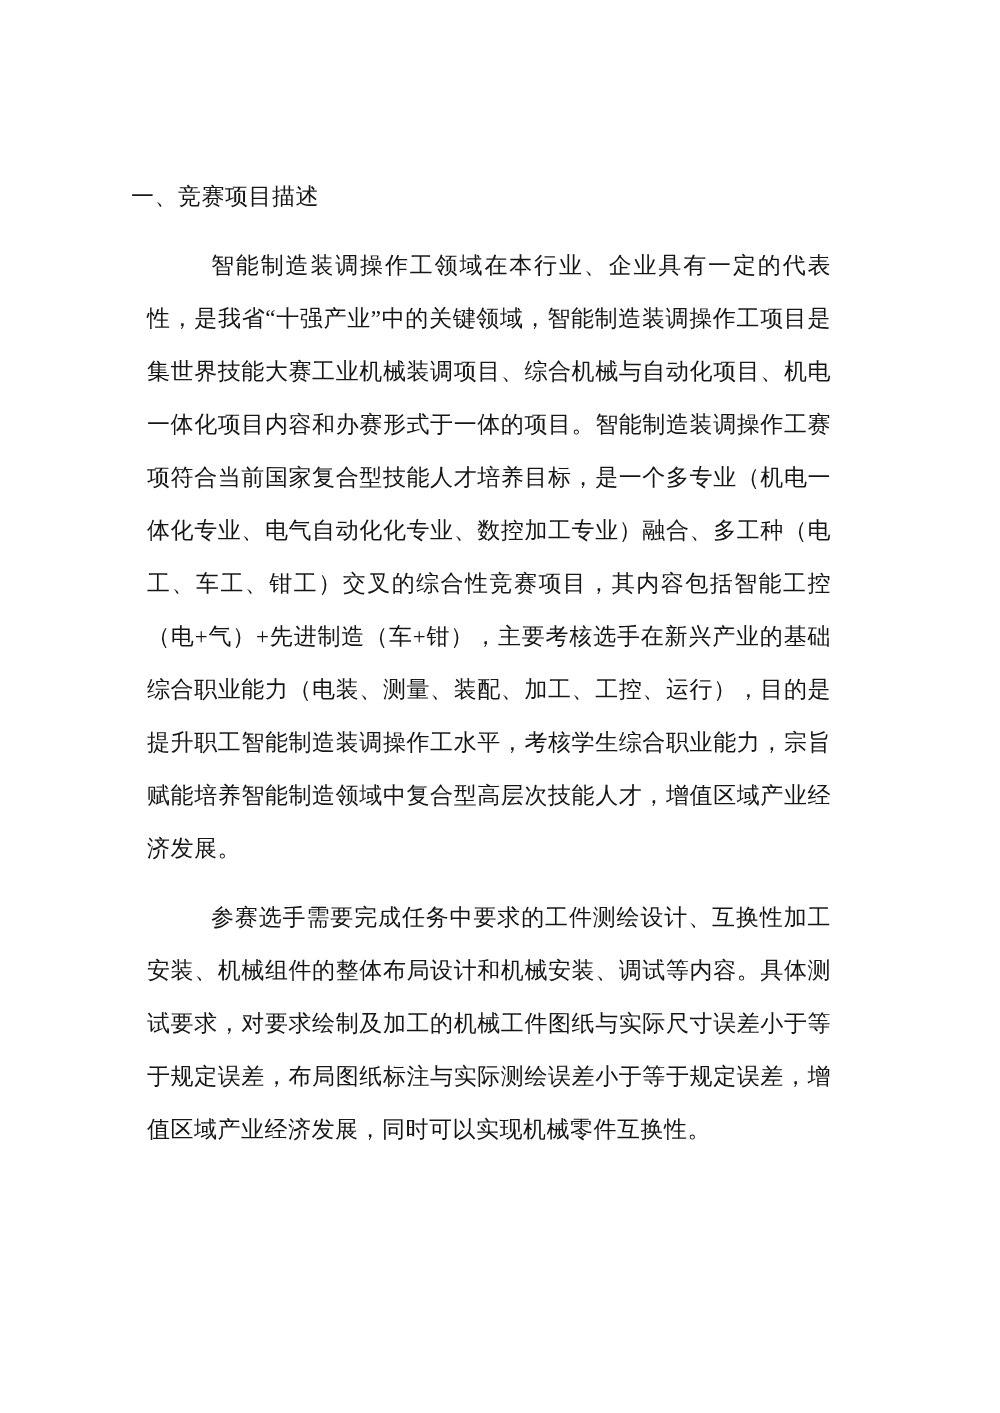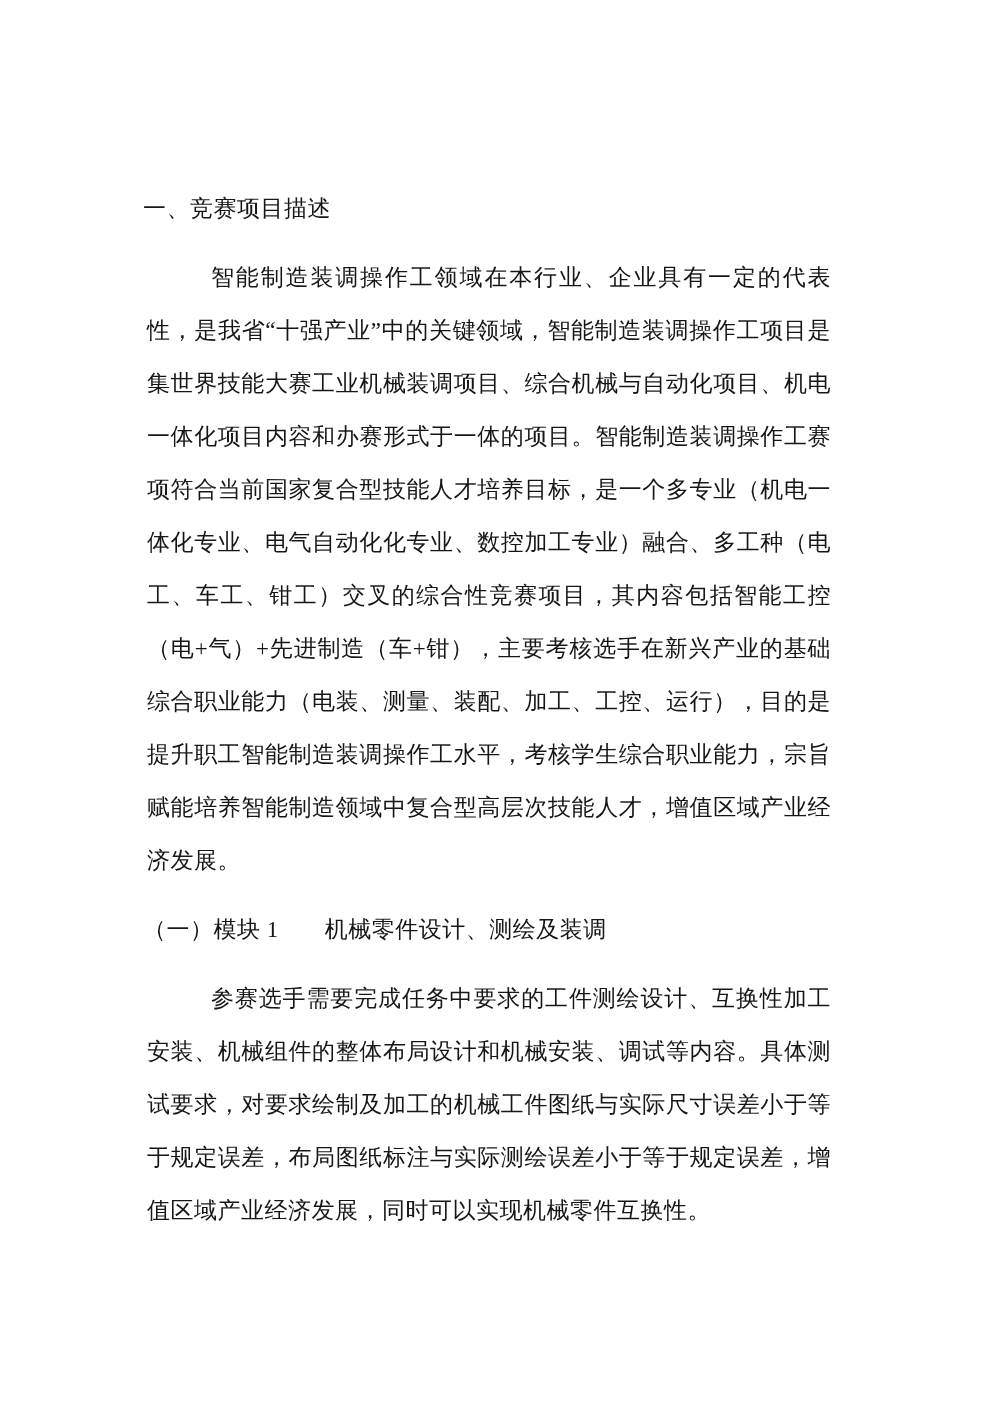--- a/index.html
+++ b/index.html
@@ -23,21 +23,21 @@
     height: 100%;
     padding: 170px 153px 0 131px;
     font-size: 23px;
     line-height: 53px;
     text-align: justify;
     text-justify: inter-ideograph;
     letter-spacing: 0.5px;
   }
   .doc-heading,
   .section-heading {
-    margin: 12px;
+    margin: 0;
     font-size: 23px;
     font-weight: normal;
     text-align: left;
     white-space: pre-wrap;
   }
   .body-para {
     margin: 16px;
     text-indent: 64px;
   }
   .section-heading .sec-title {
@@ -47,20 +47,19 @@
 </head>
 <body>
 
 <div class="page">
   <div class="content">
 
     <h1 class="doc-heading">一、竞赛项目描述</h1>
 
     <p class="body-para">智能制造装调操作工领域在本行业、企业具有一定的代表性，是我省“十强产业”中的关键领域，智能制造装调操作工项目是集世界技能大赛工业机械装调项目、综合机械与自动化项目、机电一体化项目内容和办赛形式于一体的项目。智能制造装调操作工赛项符合当前国家复合型技能人才培养目标，是一个多专业（机电一体化专业、电气自动化化专业、数控加工专业）融合、多工种（电工、车工、钳工）交叉的综合性竞赛项目，其内容包括智能工控（电+气）+先进制造（车+钳），主要考核选手在新兴产业的基础综合职业能力（电装、测量、装配、加工、工控、运行），目的是提升职工智能制造装调操作工水平，考核学生综合职业能力，宗旨赋能培养智能制造领域中复合型高层次技能人才，增值区域产业经济发展。</p>
 
-    <h2 class="section-heading"><span>（一）模块 1</span><span class="sec-title">机械零件设计、测绘及装调</span></h2>
 
     <p class="body-para">参赛选手需要完成任务中要求的工件测绘设计、互换性加工安装、机械组件的整体布局设计和机械安装、调试等内容。具体测试要求，对要求绘制及加工的机械工件图纸与实际尺寸误差小于等于规定误差，布局图纸标注与实际测绘误差小于等于规定误差，增值区域产业经济发展，同时可以实现机械零件互换性。</p>
 
 
 
   </div>
 </div>
 
 </body></html>

